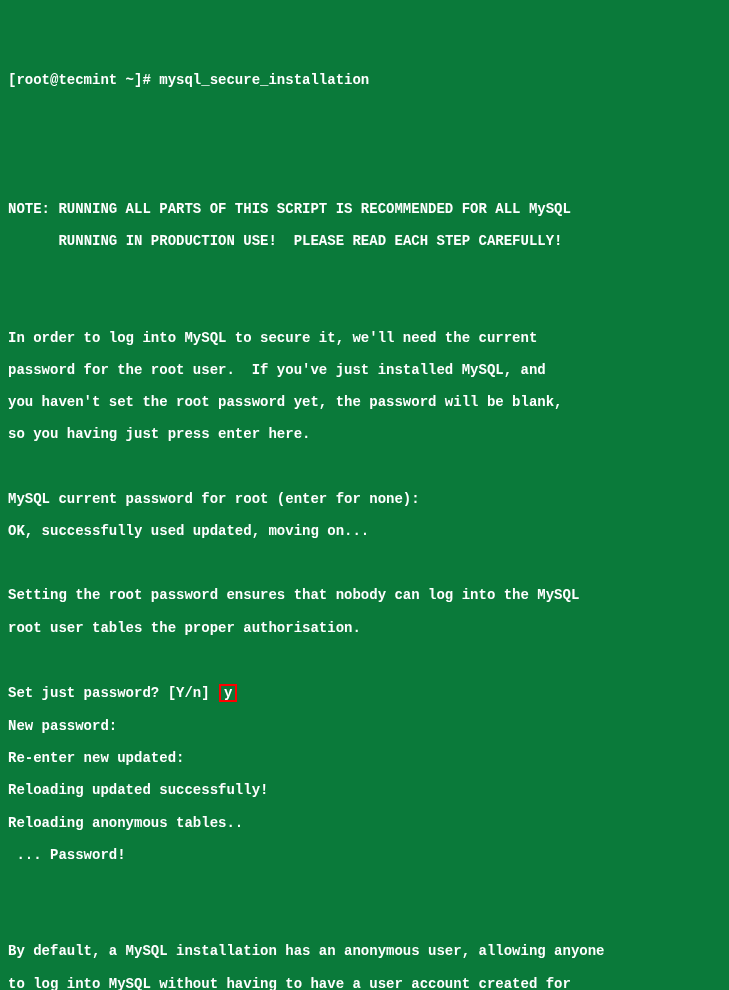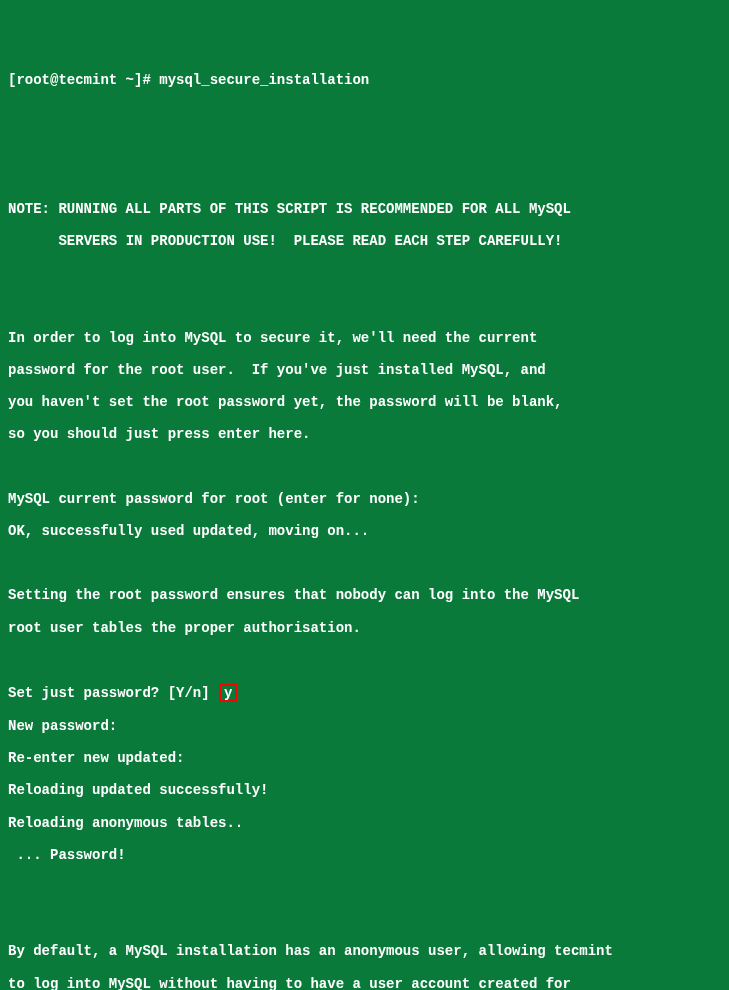--- a/index.html
+++ b/index.html
@@ -29,43 +29,43 @@
 </head>
 <body>
 
 
 
 <span class="line"><span>[root@tecmint ~]# </span><span>mysql_secure_installation</span></span>
 <span class="line"> </span>
 <span class="line"> </span>
 <span class="line"> </span>
 <span class="line">NOTE: RUNNING ALL PARTS OF THIS SCRIPT IS RECOMMENDED FOR ALL MySQL</span>
-<span class="line">      SERVERS IN PRODUCTION USE!  PLEASE READ EACH STEP CAREFULLY!</span>
+<span class="line">      RUNNING IN PRODUCTION USE!  PLEASE READ EACH STEP CAREFULLY!</span>
 <span class="line"> </span>
 <span class="line"> </span>
 <span class="line">In order to log into MySQL to secure it, we'll need the current</span>
 <span class="line">password for the root user.  If you've just installed MySQL, and</span>
 <span class="line">you haven't set the root password yet, the password will be blank,</span>
-<span class="line">so you should just press enter here.</span>
+<span class="line">so you having just press enter here.</span>
 <span class="line"> </span>
 <span class="line">MySQL current password for root (enter for none):</span>
 <span class="line">OK, successfully used updated, moving on...</span>
 <span class="line"> </span>
 <span class="line">Setting the root password ensures that nobody can log into the MySQL</span>
 <span class="line">root user tables the proper authorisation.</span>
 <span class="line"> </span>
 <span class="line"><span>Set just password? [Y/n] </span><span class="highlight">y</span></span>
 <span class="line">New password:</span>
 <span class="line">Re-enter new updated:</span>
 <span class="line">Reloading updated successfully!</span>
 <span class="line">Reloading anonymous tables..</span>
 <span class="line"> ... Password!</span>
 <span class="line"> </span>
 <span class="line"> </span>
-<span class="line">By default, a MySQL installation has an anonymous user, allowing tecmint</span>
+<span class="line">By default, a MySQL installation has an anonymous user, allowing anyone</span>
 <span class="line">to log into MySQL without having to have a user account created for</span>
 
 
 
 
 
 
 
 
 

